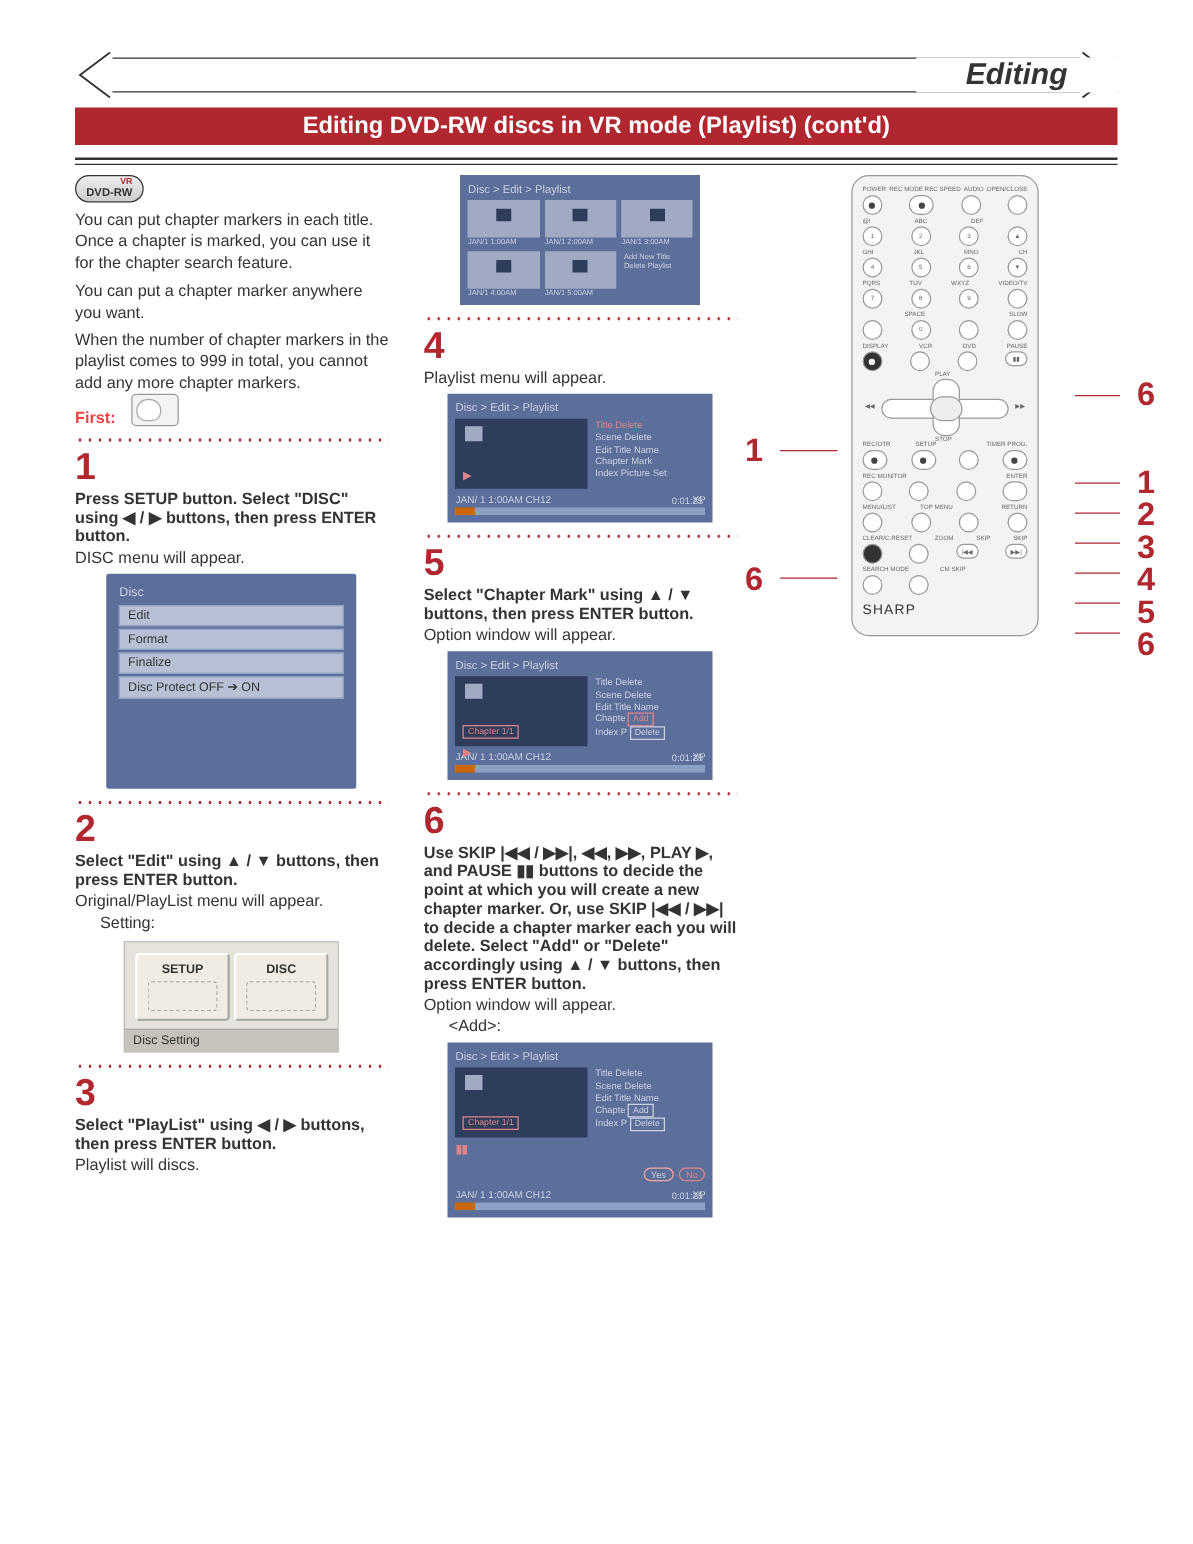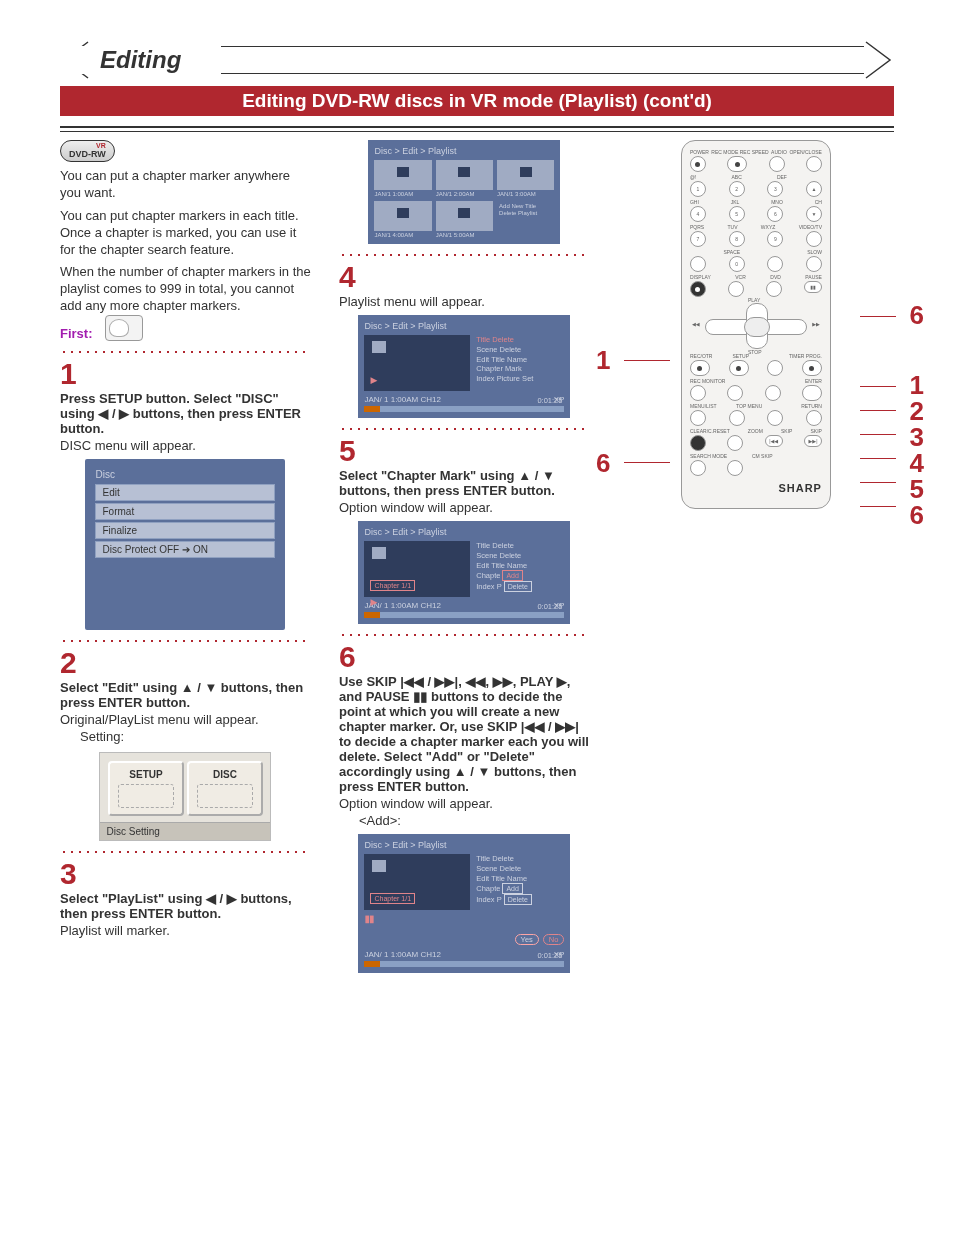--- a/index.html
+++ b/index.html
@@ -6,37 +6,37 @@
   .page{width:954px;margin:0 auto;padding:40px 60px 20px;box-sizing:border-box;position:relative}
   
   .title-banner{position:relative;height:40px;margin-bottom:6px}
   .title-banner .line{position:absolute;left:0;right:0;border-top:1px solid #333}
   .title-banner .line.top{top:6px}
   .title-banner .line.bot{bottom:6px}
   .title-banner .cap{position:absolute;top:0;width:30px;height:40px;background:#fff}
   .title-banner .cap.left{left:0}
   .title-banner .cap.right{right:0}
   .title-banner .cap svg{display:block}
-  .title-text{position:absolute;left:0;right:0;top:0;bottom:0;display:flex;align-items:center;justify-content:flex-start}
+  .title-text{position:absolute;left:0;right:0;top:0;bottom:0;display:flex;align-items:center;justify-content:flex-end}
   .title-text span{background:#fff;padding:0 40px;font-size:24px;font-weight:bold;font-style:italic}
   
   .redbar{background:#b0272f;color:#fff;font-weight:bold;text-align:center;padding:4px 0;font-size:19px}
   
   .subhead-wrap{margin-top:10px}
   .subhead{font-weight:bold;font-size:16px;color:#b0272f;padding-bottom:2px}
   .subhead-line{height:3px;border-top:2px solid #333;border-bottom:1px solid #333}
   
   .cols{display:flex;gap:28px;margin-top:8px}
   .col{flex:1;min-width:0}
   .col.c3{flex:1.1}
   
   .badge{display:inline-block;border:1px solid #333;border-radius:12px;padding:2px 8px;font-size:9px;font-weight:bold;background:linear-gradient(#eee,#ccc)}
   .badge .vr{font-size:7px;color:#b0272f;display:block;text-align:right;line-height:6px}
   .bodytext{font-size:13px;line-height:1.3;margin-top:6px}
-  .first-label{display:inline-block;font-weight:bold;font-size:13px;color:#a21caf;margin-top:10px;margin-right:8px;vertical-align:middle}
+  .first-label{display:inline-block;font-weight:bold;font-size:13px;color:#ef4444;margin-top:10px;margin-right:8px;vertical-align:middle}
   .hand{display:inline-block;vertical-align:middle;width:36px;height:24px;border:1px solid #999;border-radius:4px;position:relative;background:#f3f3f3}
   .hand::before{content:"";position:absolute;left:3px;top:3px;width:18px;height:16px;border:1px solid #aaa;border-radius:50% 50% 40% 40%;background:#fff}
   .dots-sep{height:10px;margin:6px 0 2px;background:radial-gradient(circle,#b0272f 1px,transparent 1.3px) repeat-x;background-size:8px 4px;background-position:left center}
   .bignum{font-size:30px;font-weight:bold;color:#b0272f;line-height:1}
   .step-bold{font-weight:bold;font-size:13px;color:#333;margin-top:2px}
   .step-plain{font-size:13px;margin-top:2px}
   
   .disc-menu{width:180px;margin:6px auto 0;background:#5b6f9a;padding:10px;border-radius:2px}
   .disc-menu .hdr{color:#cbd1e0;font-size:10px;margin-bottom:4px}
   .disc-menu .row{font-size:10px;color:#333;background:#b7c0d4;border:1px solid #8fa0c0;padding:2px 6px;margin-bottom:2px}
@@ -82,21 +82,21 @@
   .rbtn.dark{background:#333}
   .rbtn .dot{width:5px;height:5px;border-radius:50%;background:#444}
   .rbtn.small{width:16px;height:10px;border-radius:6px}
   .rbtn .tiny{font-size:5px;color:#666}
   .remote .navpad{position:relative;height:50px;margin-top:4px}
   .remote .navpad .pill{position:absolute;background:#fff;border:1px solid #999}
   .remote .navpad .h{left:15px;right:15px;top:18px;height:14px;border-radius:8px}
   .remote .navpad .v{top:2px;bottom:2px;left:56px;width:20px;border-radius:10px}
   .remote .navpad .ok{position:absolute;left:54px;top:16px;width:24px;height:18px;border:1px solid #999;border-radius:10px;background:#eee}
   .remote .navpad .lbl{position:absolute;font-size:5px;color:#666}
-  .remote .brand{text-align:right;font-weight:bold;font-size:11px;letter-spacing:1px;margin-top:6px}
+  .remote .brand{text-align:left;font-weight:normal;font-size:11px;letter-spacing:1px;margin-top:6px}
   .callout{position:absolute;font-size:26px;font-weight:bold;color:#b0272f}
   .callout .ln{display:block;line-height:1}
   .callout.left{left:-22px}
   .callout.right{right:-30px}
   .lead{position:absolute;height:1px;background:#b0272f}
   
   .pnum{font-size:13px;margin-top:30px}
 </style>
 </head>
 <body>
@@ -127,22 +127,22 @@
     <div class="subhead-line"></div>
   </div>
 
   <div class="cols">
 
     <div class="col">
       <div class="badge">
         <span class="vr">VR</span>
         <span>DVD-RW</span>
       </div>
+      <div class="bodytext">You can put chapter markers in each title. Once a chapter is marked, you can use it for the chapter search feature.</div>
       <div class="bodytext">You can put a chapter marker anywhere you want.</div>
-      <div class="bodytext">You can put chapter markers in each title. Once a chapter is marked, you can use it for the chapter search feature.</div>
       <div class="bodytext">When the number of chapter markers in the playlist comes to 999 in total, you cannot add any more chapter markers.</div>
       <div>
         <span class="first-label">First:</span>
         <span class="hand"></span>
       </div>
       <div class="dots-sep"></div>
       
       <div class="bignum">1</div>
       <div class="step-bold">Press SETUP button. Select "DISC" using ◀ / ▶ buttons, then press ENTER button.</div>
       <div class="step-plain">DISC menu will appear.</div>
@@ -164,21 +164,21 @@
         <div class="top">
           <div class="btn"><span>SETUP</span><div class="ico"></div></div>
           <div class="btn"><span>DISC</span><div class="ico"></div></div>
         </div>
         <div class="bar">Disc Setting</div>
       </div>
       <div class="dots-sep"></div>
       
       <div class="bignum">3</div>
       <div class="step-bold">Select "PlayList" using ◀ / ▶ buttons, then press ENTER button.</div>
-      <div class="step-plain">Playlist will marker.</div>
+      <div class="step-plain">Playlist will discs.</div>
     </div>
 
     <div class="col">
       <div class="pl-grid">
         <div class="crumb">Disc &gt; Edit &gt; Playlist</div>
         <div class="g">
           <div>
               <div class="cell">
                 <div class="th"></div>
               </div>

